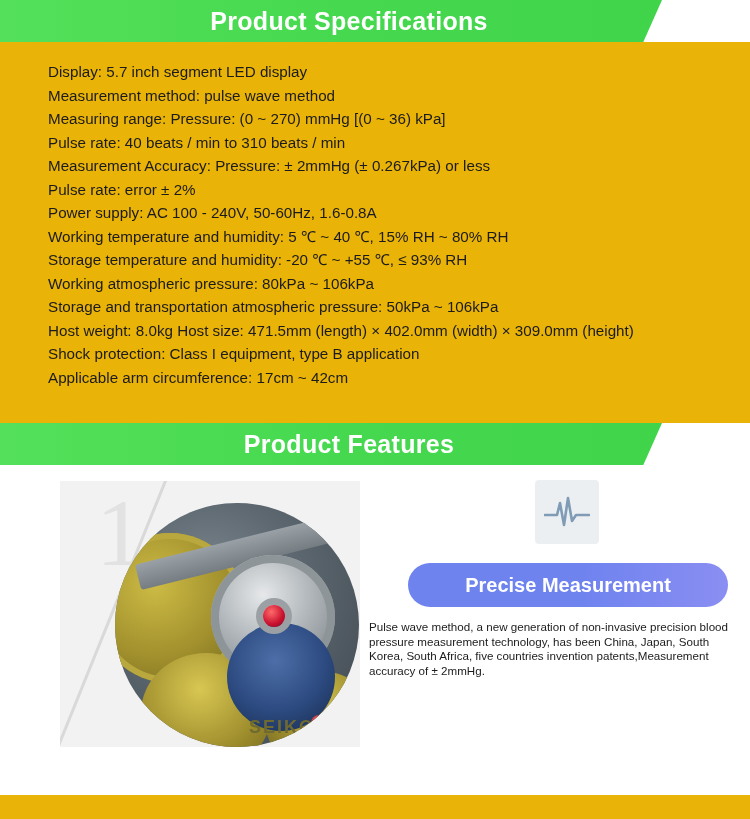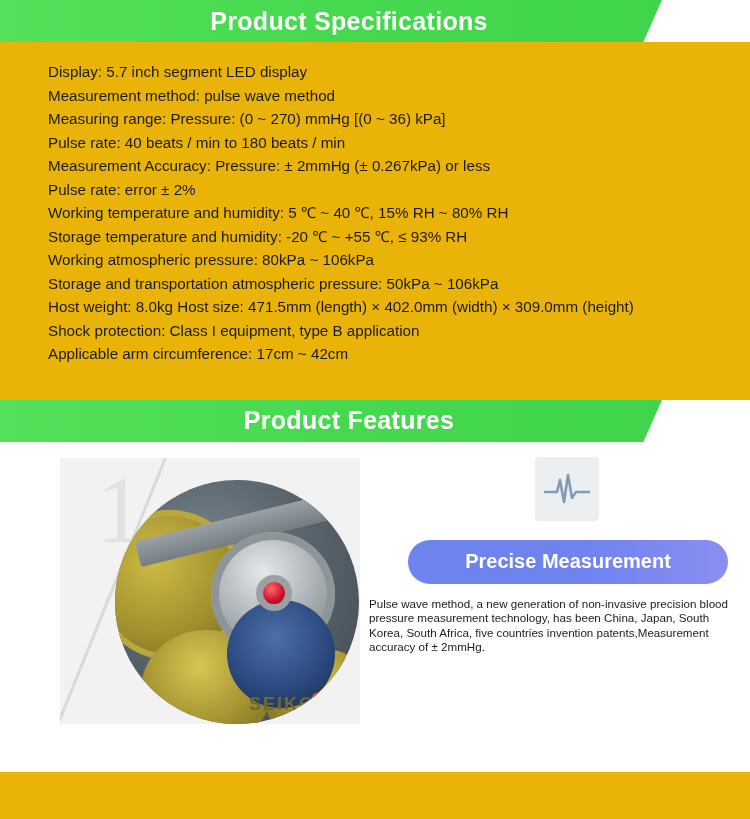--- a/index.html
+++ b/index.html
@@ -225,23 +225,24 @@
 <div class="page">
 
   <div class="banner">
     <div class="banner-title">Product Specifications</div>
   </div>
 
   <div class="spec-block">
     <div class="spec-line">Display: 5.7 inch segment LED display</div>
     <div class="spec-line">Measurement method: pulse wave method</div>
     <div class="spec-line">Measuring range: Pressure: (0 ~ 270) mmHg [(0 ~ 36) kPa]</div>
-    <div class="spec-line">Pulse rate: 40 beats / min to 180 beats / min</div>
+    <div class="spec-line">Pulse rate: 40 beats / min to 310 beats / min</div>
     <div class="spec-line">Measurement Accuracy: Pressure: ± 2mmHg (± 0.267kPa) or less</div>
     <div class="spec-line">Pulse rate: error ± 2%</div>
+    <div class="spec-line">Power supply: AC 100 - 240V, 50-60Hz, 1.6-0.8A</div>
     <div class="spec-line">Working temperature and humidity: 5 ℃ ~ 40 ℃, 15% RH ~ 80% RH</div>
     <div class="spec-line">Storage temperature and humidity: -20 ℃ ~ +55 ℃, ≤ 93% RH</div>
     <div class="spec-line">Working atmospheric pressure: 80kPa ~ 106kPa</div>
     <div class="spec-line">Storage and transportation atmospheric pressure: 50kPa ~ 106kPa</div>
     <div class="spec-line">Host weight: 8.0kg Host size: 471.5mm (length) × 402.0mm (width) × 309.0mm (height)</div>
     <div class="spec-line">Shock protection: Class I equipment, type B application</div>
     <div class="spec-line">Applicable arm circumference: 17cm ~ 42cm</div>
   </div>
 
   <div class="gap-1"></div>

